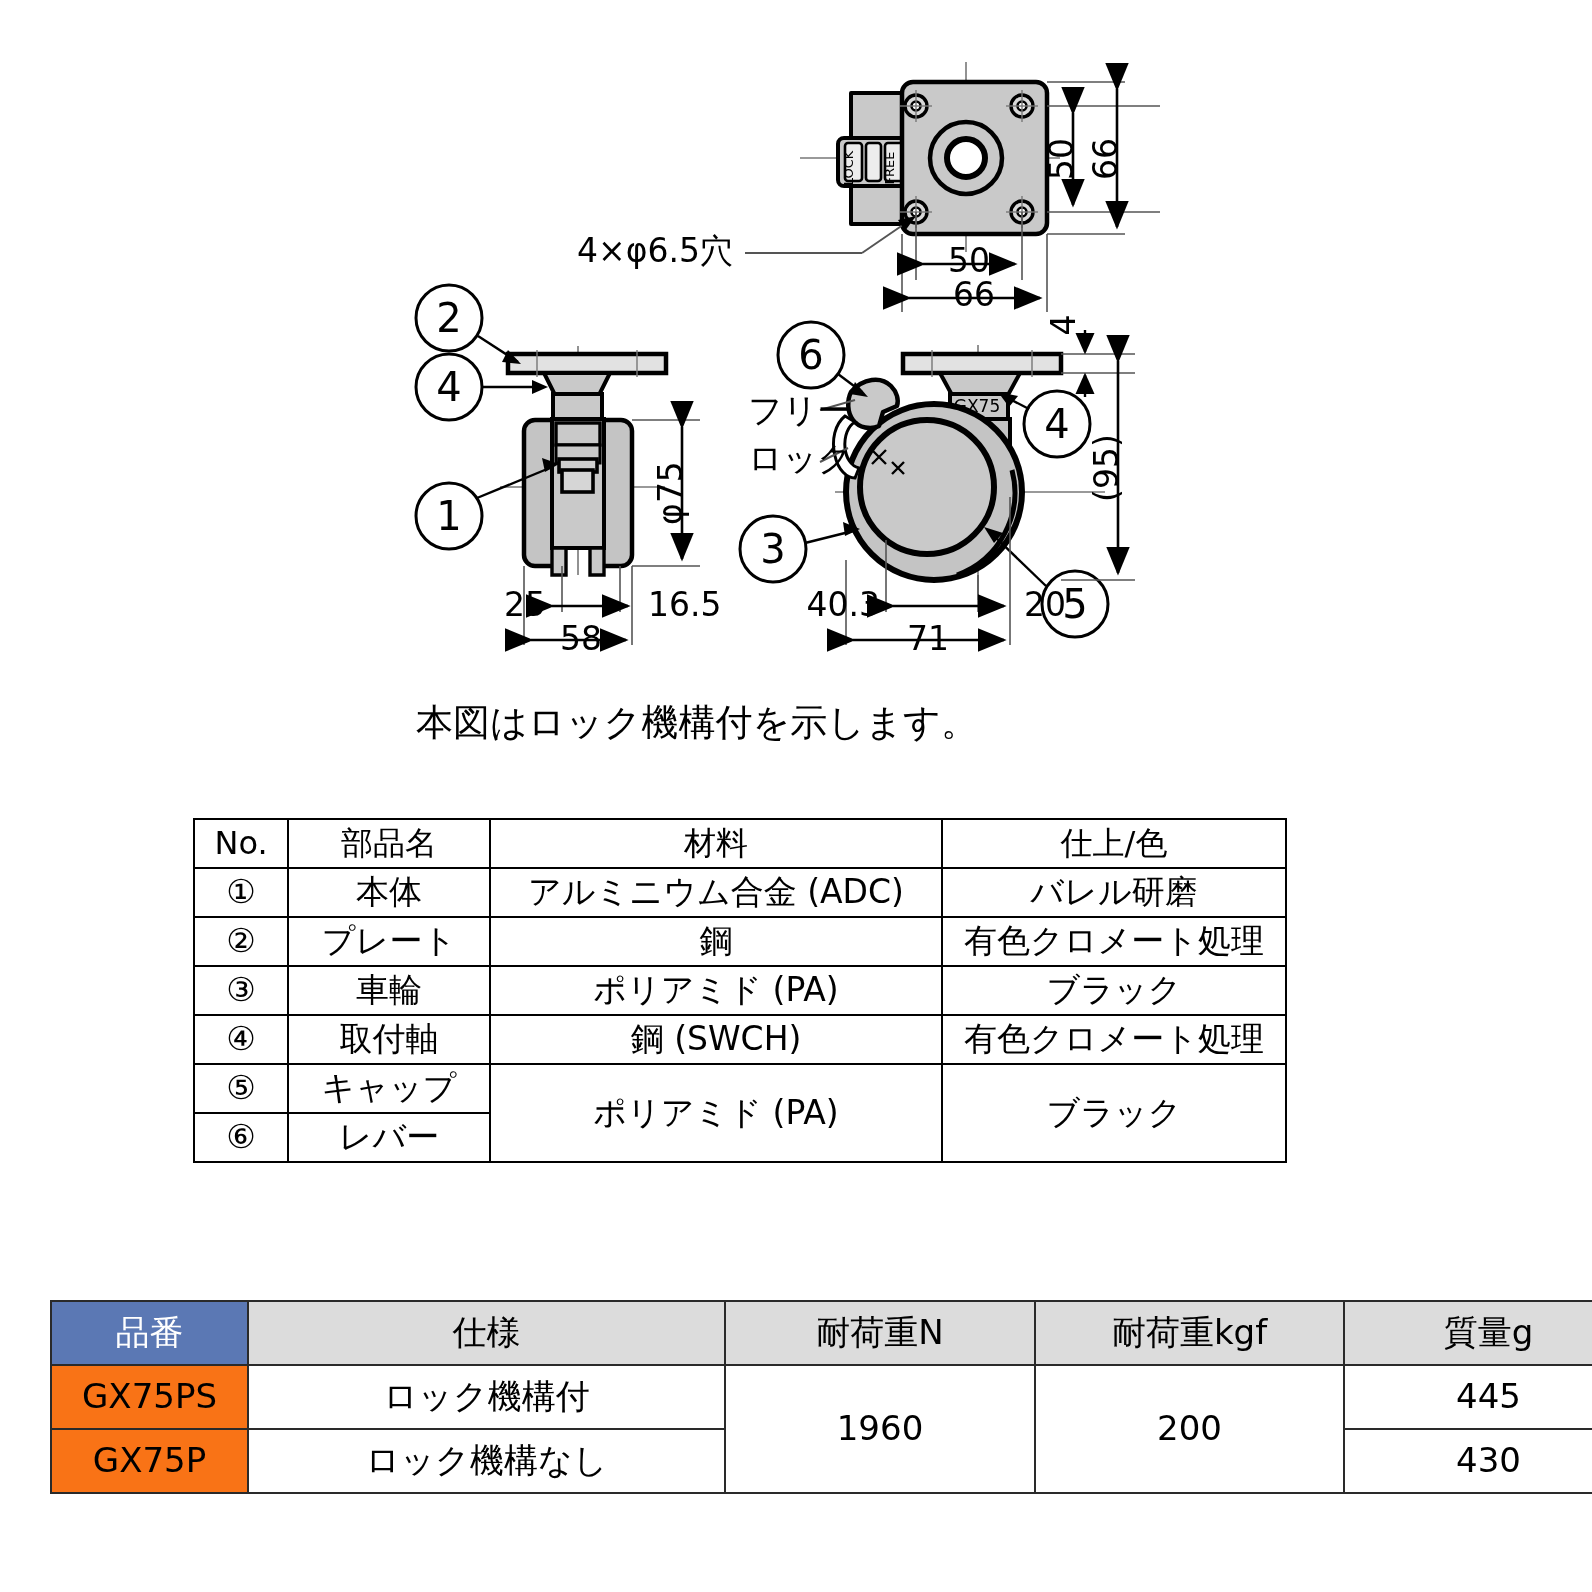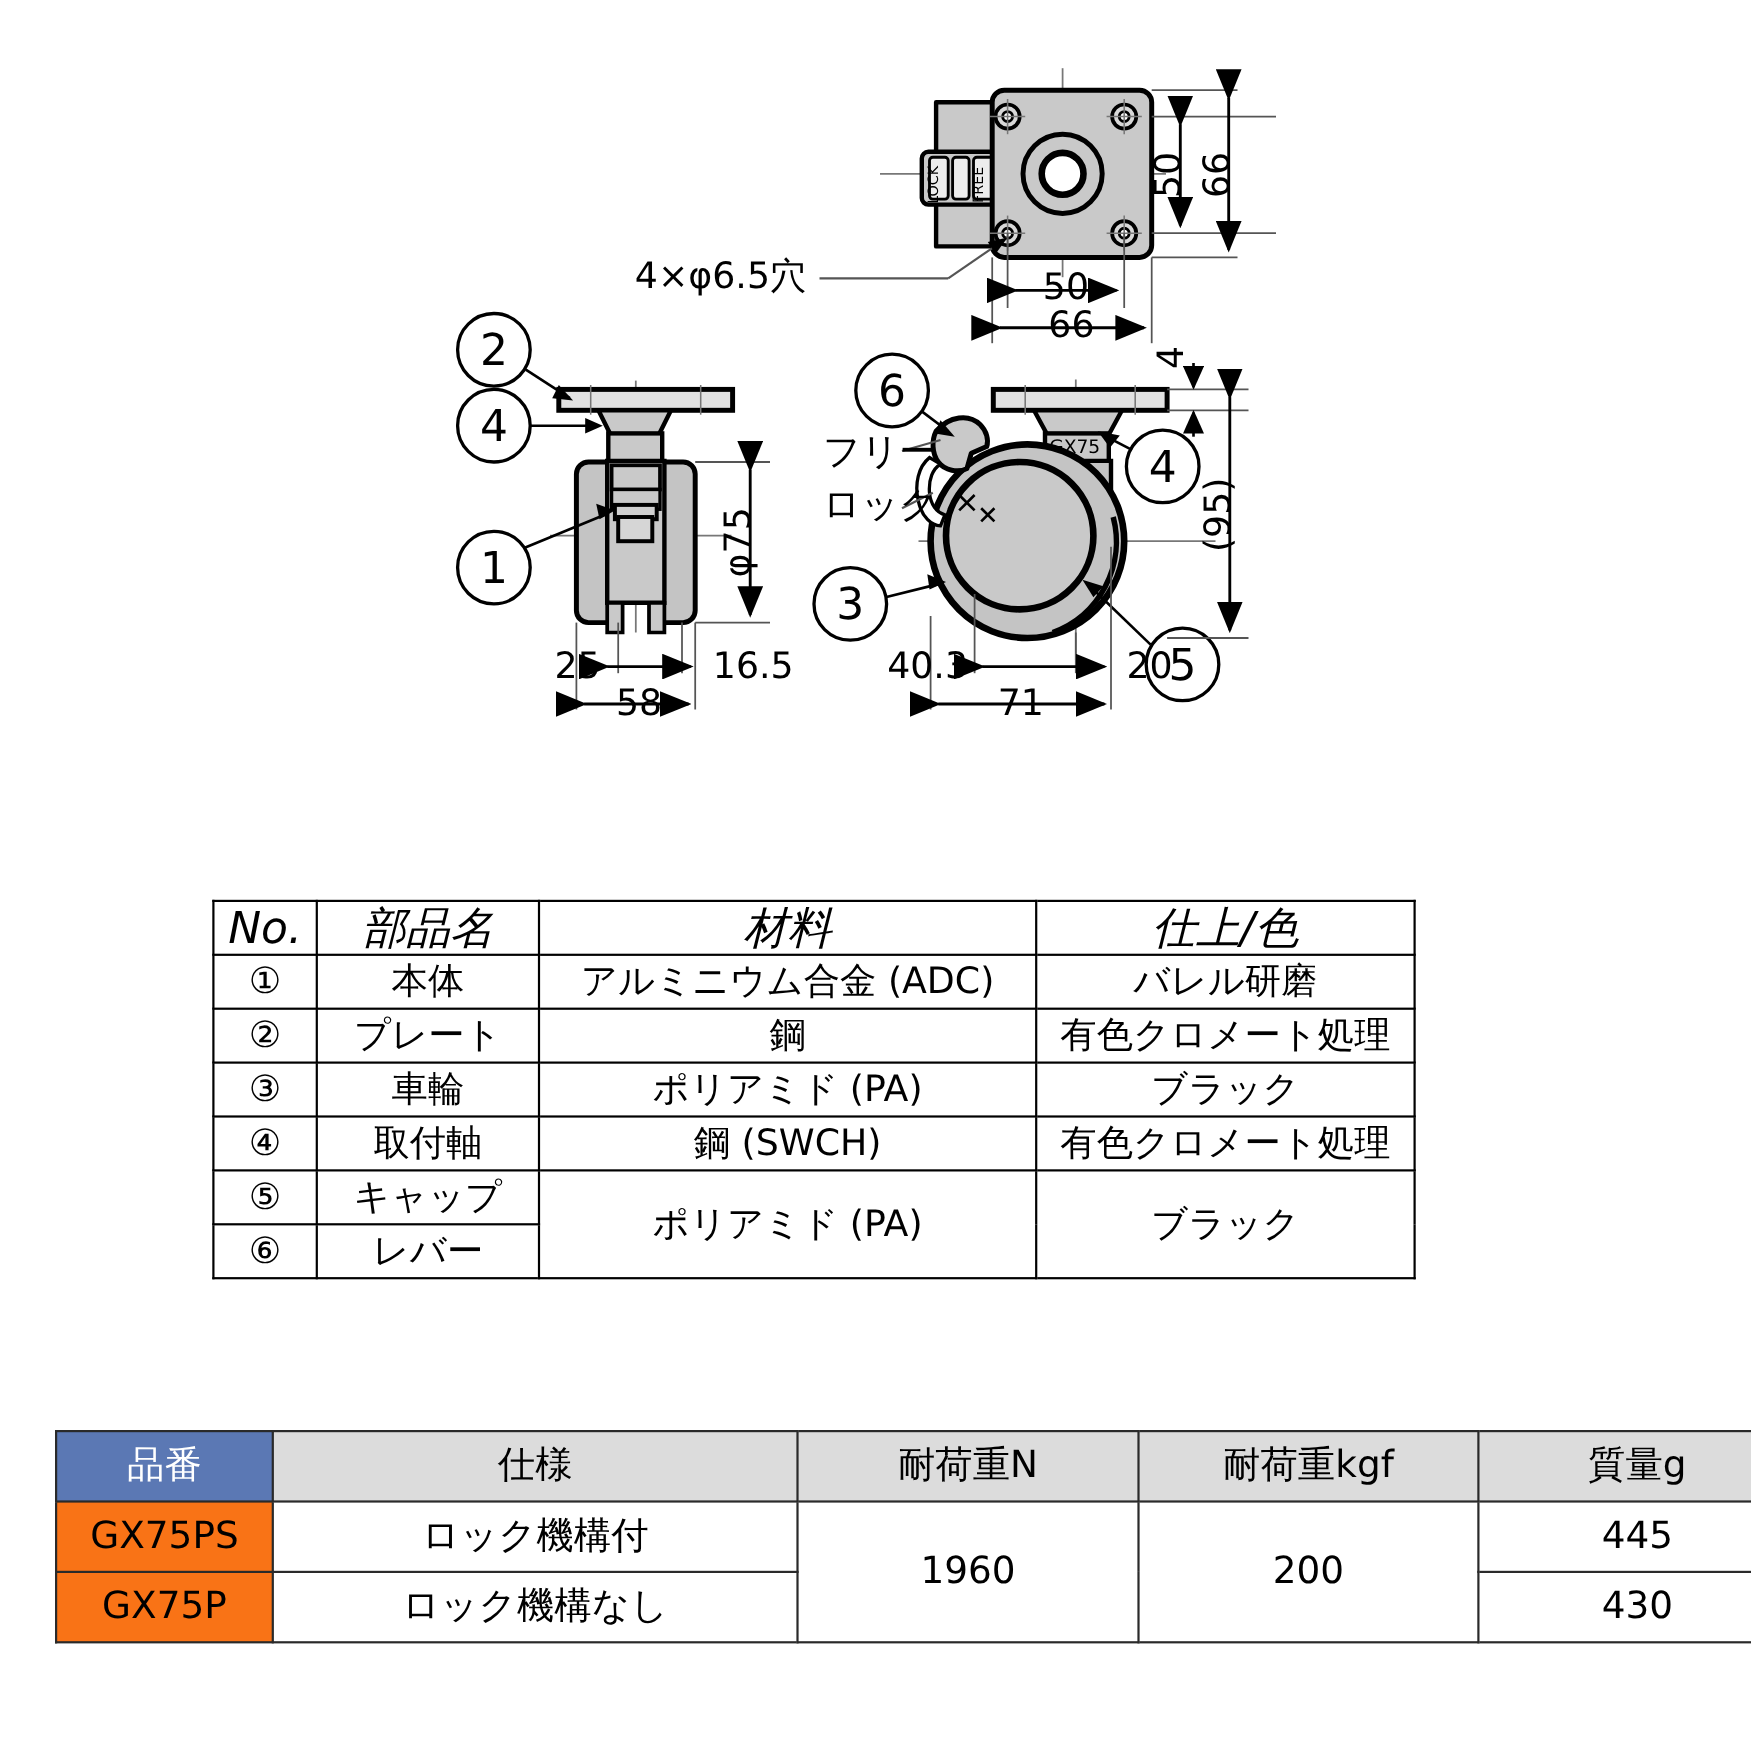--- a/index.html
+++ b/index.html
@@ -17,21 +17,21 @@
   
   #parts-table{left:193px;top:818px;width:1094px;}
   #parts-table td,#parts-table th{
     border:2px solid #000;
     text-align:center;vertical-align:middle;
     font-size:33px;font-weight:400;padding:0;
     line-height:1.05;
     font-family:"DejaVu Sans","Liberation Sans",sans-serif;
   }
   #parts-table tr{height:49px;}
-  #parts-table .hdr td{font-size:40px;font-style:italic;}
+  #parts-table .hdr td{font-size:32px;}
   .cnum{font-size:31px;}
 
   
   #spec-table{left:4px;top:1300px;width:1584px;margin-left:46px;}
   #spec-table td{
     border:2px solid #2a2a2a;
     text-align:center;vertical-align:middle;
     font-size:34px;padding:0;line-height:1.05;
     font-family:"DejaVu Sans","Liberation Sans",sans-serif;
   }
@@ -270,20 +270,21 @@
 
       <line x1="893" y1="606" x2="1004" y2="606" stroke="#000" stroke-width="2.6" marker-start="url(#ah)" marker-end="url(#ah)"></line>
       <text class="dim" x="880" y="616" text-anchor="end">40.3</text>
       <text class="dim" x="1024" y="616" text-anchor="start">20</text>
 
       <line x1="853" y1="640" x2="1004" y2="640" stroke="#000" stroke-width="2.6" marker-start="url(#ah)" marker-end="url(#ah)"></line>
       <text class="dim" x="928" y="650" text-anchor="middle">71</text>
     </g>
   </svg>
 
+  <div class="txt" id="fig-caption">本図はロック機構付を示します。</div>
 
   <table class="tbl" id="parts-table">
     <tbody>
       <tr class="hdr">
         <td style="width:92px">No.</td>
         <td style="width:200px">部品名</td>
         <td style="width:450px">材料</td>
         <td>仕上/色</td>
       </tr>
       <tr>

